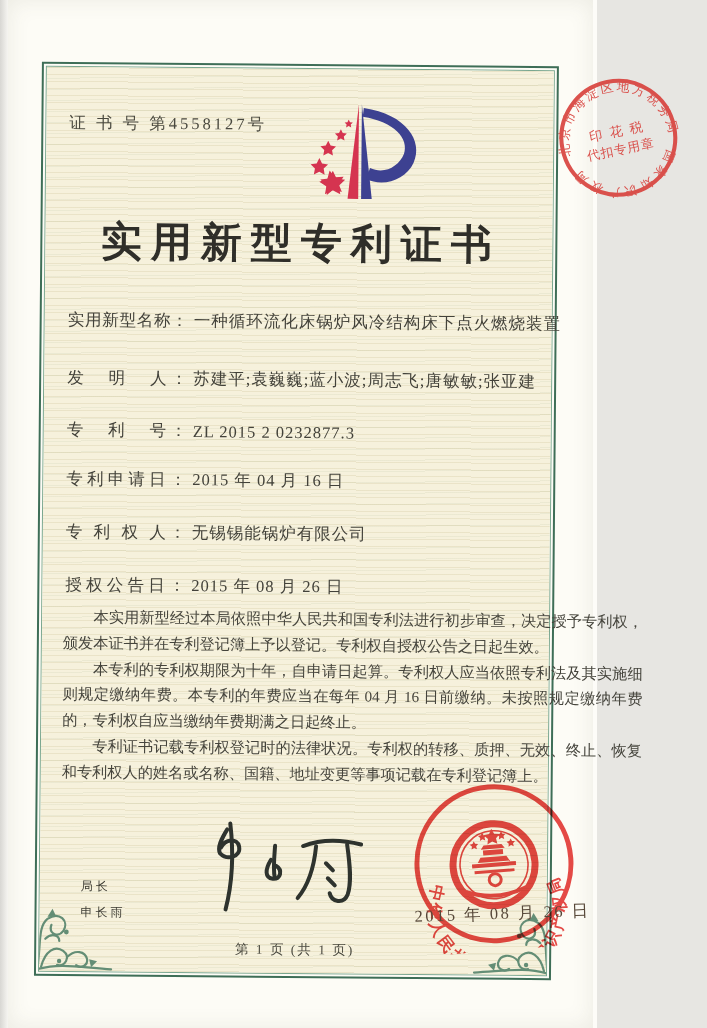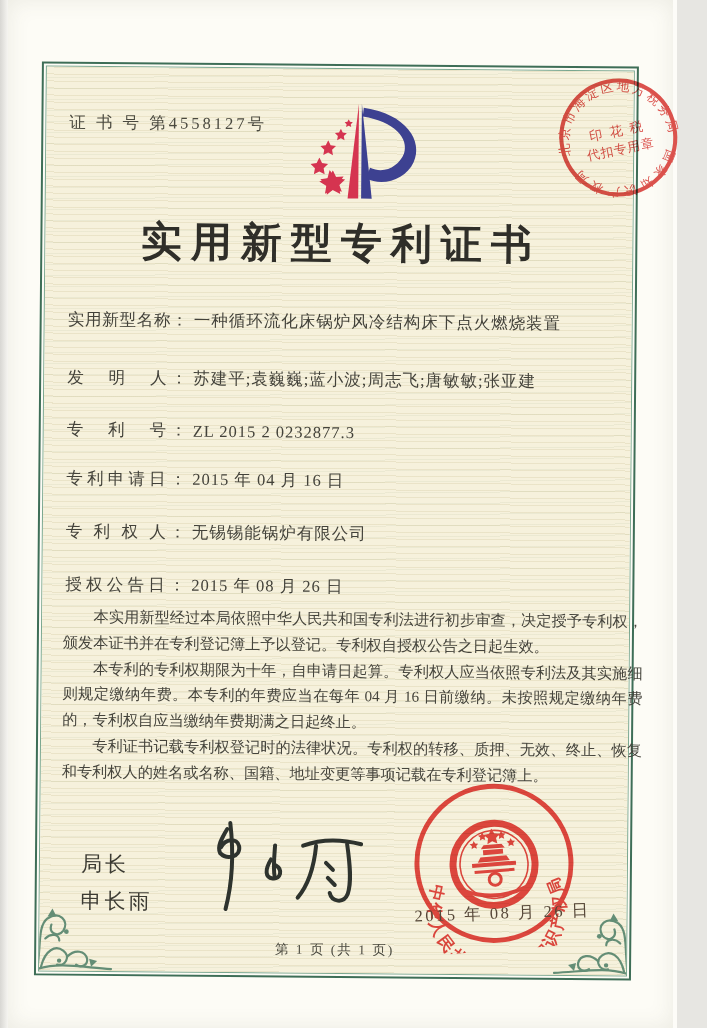--- a/index.html
+++ b/index.html
@@ -3,21 +3,21 @@
 <meta charset="utf-8">
 <style>
   :root{
     --frame-green:#3e6e57; --frame-green-light:#7aa78f; --paper-cream:#f6f1dc;
     --stamp-red:#d8433e; --seal-red:#e23c38; --logo-red:#d53450; --logo-blue:#3d4191;
     --ink:#3b3a33; --date-ink:#564738; --flourish-green:#55836b;
   }
   *{margin:0;padding:0;box-sizing:border-box;}
   html,body{width:707px;height:1028px;overflow:hidden;}
   body{font-family:"Liberation Serif","DejaVu Serif",serif;color:var(--ink);background:#e7e6e2;}
-  .scan{position:relative;width:677px;height:1028px;background:linear-gradient(90deg,#d8d7d3 0,#fdfcf8 10px,#fdfcf8 697px,#e3e2de 707px);}
+  .scan{position:relative;width:597px;height:1028px;background:linear-gradient(90deg,#d8d7d3 0,#fdfcf8 10px,#fdfcf8 697px,#e3e2de 707px);}
   .sheet{position:absolute;inset:0 4px 0 8px;background:#fdfcf6;box-shadow:inset 0 0 22px rgba(80,80,60,.10);}
   .rot{position:absolute;inset:0;transform:rotate(.5deg);transform-origin:50% 50%;}
   .frame{position:absolute;left:38px;top:64px;right:42px;bottom:50px;border:2.5px solid var(--frame-green);padding:2px;}
   .frame-inner{width:100%;height:100%;border:1px solid var(--frame-green-light);position:relative;overflow:hidden;}
   .paper{position:absolute;inset:0;background-color:var(--paper-cream);
     background-image:
       repeating-linear-gradient(180deg, rgba(186,172,118,.20) 0 1px, rgba(255,255,255,0) 1px 7px),
       repeating-linear-gradient(179deg, rgba(140,160,120,.10) 0 1px, rgba(255,255,255,0) 1px 11px);}
   .flourish{position:absolute;bottom:-4px;width:100px;height:100px;opacity:.9;}
   .flourish.bl{left:-6px;}
@@ -29,21 +29,21 @@
   .title{position:absolute;left:0;right:0;top:216px;text-align:center;font-size:41px;font-weight:600;letter-spacing:9px;color:#2f2e29;}
 
   .fld{position:absolute;left:66px;font-size:16.5px;color:#43423a;white-space:nowrap;}
   .fld .fl{display:inline-block;width:120px;text-align:justify;text-align-last:justify;vertical-align:bottom;}
   .fld .fv{margin-left:6px;letter-spacing:1px;}
   .f0{top:311px}.f1{top:369px}.f2{top:421px}.f3{top:470px}.f4{top:523px}.f5{top:576px}
 
   .paras{position:absolute;left:64px;top:606px;width:580px;font-size:15.2px;line-height:25.8px;text-align:justify;color:#45443c;}
   .paras p{text-indent:2em;}
 
-  .signer{position:absolute;left:84px;top:852px;font-size:21px;letter-spacing:3px;color:#3c3b33;}
+  .signer{position:absolute;left:84px;top:880px;font-size:12px;letter-spacing:3px;color:#3c3b33;}
   .signer div{margin-bottom:9px;}
   .signature{position:absolute;left:178px;top:816px;width:215px;height:100px;}
 
   .office-seal{position:absolute;left:410px;top:775px;width:174px;height:174px;transform:rotate(-5deg);opacity:.93;mix-blend-mode:multiply;}
   .seal-date{position:absolute;left:418px;top:901px;font-size:16.5px;letter-spacing:2.5px;color:var(--date-ink);transform:rotate(-2.5deg);white-space:nowrap;}
 
   .footer{position:absolute;left:0;right:0;top:941px;text-align:center;font-size:13.5px;letter-spacing:2px;color:#4a493f;}
 
   svg text{font-family:"Liberation Serif","DejaVu Serif",serif;}
 </style>

